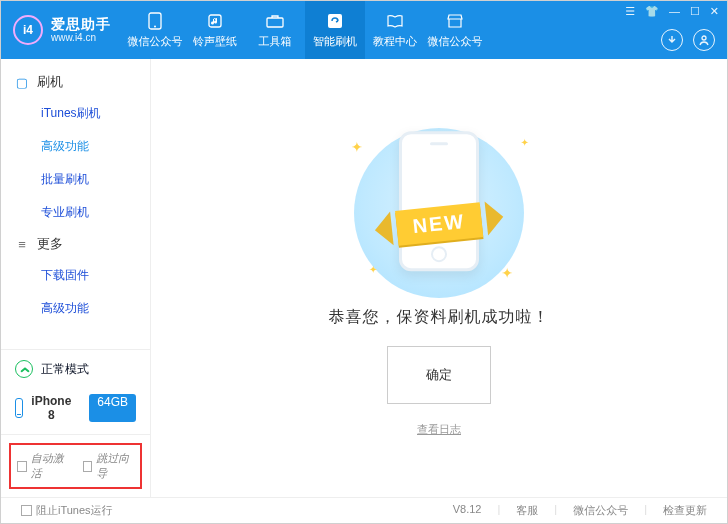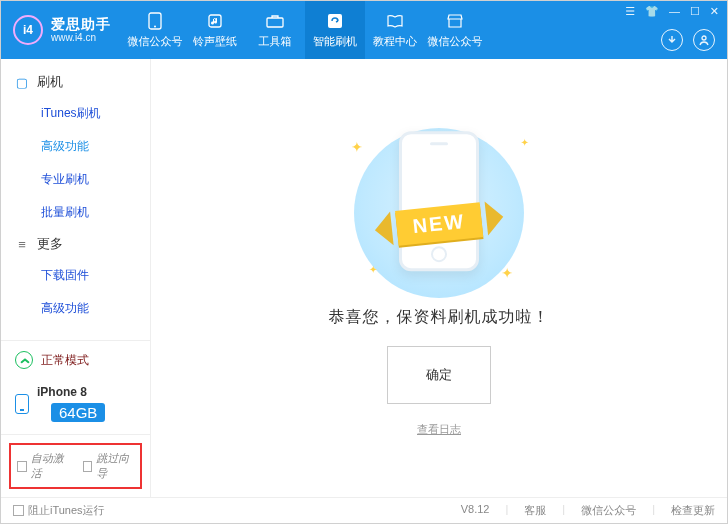--- a/index.html
+++ b/index.html
@@ -23,31 +23,31 @@
   
   .body { flex:1; display:flex; min-height:0; }
   .sidebar { width:150px; border-right:1px solid #eee; display:flex; flex-direction:column; }
   .side-scroll { flex:1; overflow:auto; padding-top:8px; }
   .sec-head { display:flex; align-items:center; gap:8px; padding:6px 14px; color:#333; font-size:13px; }
   .sec-head .glyph { color:#1b8fe6; font-size:13px; width:14px; text-align:center; }
   .sec-more .glyph { color:#777; }
   .side-item { padding:8px 10px 8px 40px; font-size:12px; color:#1d4ed8; cursor:pointer; }
   .side-item.active { color:#1b8fe6; }
   .side-bottom { border-top:1px solid #eee; }
-  .mode { display:flex; align-items:center; gap:8px; padding:10px 14px; font-size:12px; color:#7f1d1d; }
+  .mode { display:flex; align-items:center; gap:8px; padding:10px 14px; font-size:12px; color:#0f172a; }
   .mode .ico { width:18px; height:18px; border:1.5px solid #1bbf5f; border-radius:50%; position:relative; }
   .mode .ico::before, .mode .ico::after { content:""; position:absolute; background:#1bbf5f; border-radius:1px; }
   .mode .ico::before { width:6px; height:1.5px; left:4px; top:8px; transform:rotate(-40deg); }
   .mode .ico::after  { width:6px; height:1.5px; left:8px; top:8px; transform:rotate(40deg); }
   .device { padding:6px 14px 12px; display:flex; align-items:center; gap:8px; }
   .device .ph-ico { width:14px; height:20px; border:1.5px solid #1b8fe6; border-radius:3px; position:relative; }
   .device .ph-ico::after { content:""; position:absolute; bottom:2px; left:50%; width:4px; height:1.5px; background:#1b8fe6; transform:translateX(-50%); }
   .device .dv-name { font-weight:bold; font-size:12px; }
-  .device .badge { background:#1b8fe6; color:#fff; font-size:15px; padding:1px 8px; border-radius:3px; margin-left:14px; }
-  .device-col { display:flex; flex-direction:column; gap:4px; }
+  .device .badge { background:#1b8fe6; color:#fff; font-size:12px; padding:1px 8px; border-radius:3px; margin-left:14px; }
+  .device-col { display:flex; flex-direction:row; gap:4px;text-align:center; }
   .checks-wrap { border-top:1px solid #eee; padding:8px 8px; }
   .checks { border:2px solid #e33; padding:6px 6px; display:flex; gap:14px;font-style:italic; }
   .chk { display:flex; align-items:center; gap:4px; color:#888; font-size:11px; cursor:pointer; }
   .chk .box { width:11px; height:11px; border:1px solid #aaa; }
   
   .main { flex:1; display:flex; flex-direction:column; }
   .content { flex:1; display:flex; flex-direction:column; align-items:center; justify-content:center; gap:18px; }
   .illus { width:200px; height:170px; position:relative; }
   .disc { position:absolute; left:50%; top:55%; width:170px; height:170px; background:radial-gradient(circle at 50% 45%, #d9f2ff 0%, #bfe9ff 60%, #a9e0ff 100%); border-radius:50%; transform:translate(-50%,-50%); }
   .star { position:absolute; color:#ffd24a; font-size:14px; }
@@ -56,21 +56,21 @@
   .phone::before { content:""; position:absolute; top:8px; left:50%; width:18px; height:3px; background:#e6eef5; border-radius:2px; transform:translateX(-50%); }
   .phone::after { content:""; position:absolute; bottom:6px; left:50%; width:12px; height:12px; border:2px solid #e6eef5; border-radius:50%; transform:translateX(-50%); }
   .ribbon { position:absolute; left:50%; top:62%; transform:translate(-50%,-50%) rotate(-6deg); background:#ffcc33; color:#fff; font-weight:bold; font-size:20px; letter-spacing:2px; padding:6px 16px; box-shadow:0 2px 0 #e0ae1e; }
   .ribbon::before,.ribbon::after{content:"";position:absolute;top:0;width:0;height:0;border:17px solid transparent;}
   .ribbon::before{left:-22px;border-right-color:#e9b92e;border-left:none;}
   .ribbon::after{right:-22px;border-left-color:#e9b92e;border-right:none;}
   .succ-text { font-size:16px; color:#333; letter-spacing:1px; }
   .ok-btn { border:1px solid #ccc; background:#fff; padding:19px 38px; font-size:13px; cursor:pointer; color:#333;font-family:Liberation Mono, monospace; }
   .log-link { color:#999; font-size:11px; cursor:pointer; text-decoration:underline; }
   
-  .footer { height:26px; border-top:1px solid #eee; display:flex; align-items:center; padding:0 12px; font-size:11px; color:#888; }
+  .footer { height:26px; border-top:1px solid #eee; display:flex; align-items:center; padding:0 20px; font-size:11px; color:#888; }
   .footer .left { display:flex; align-items:center; gap:4px; }
   .footer .right { margin-left:auto; display:flex; align-items:flex-start; gap:16px; }
   .sep { color:#ddd; }
 </style>
 </head>
 <body>
 
 <div class="window">
 
   <div class="header">
@@ -159,22 +159,22 @@
 
   <div class="body">
     <div class="sidebar">
       <div class="side-scroll">
         <div class="sec-head">
           <span class="glyph">▢</span>
           <span>刷机</span>
         </div>
         <div class="side-item">iTunes刷机</div>
         <div class="side-item active">高级功能</div>
+        <div class="side-item">批量刷机</div>
         <div class="side-item">专业刷机</div>
-        <div class="side-item">批量刷机</div>
 
         <div class="sec-head sec-more">
           <span class="glyph">≡</span>
           <span>更多</span>
         </div>
         <div class="side-item">下载固件</div>
         <div class="side-item">高级功能</div>
       </div>
 
       <div class="side-bottom">

